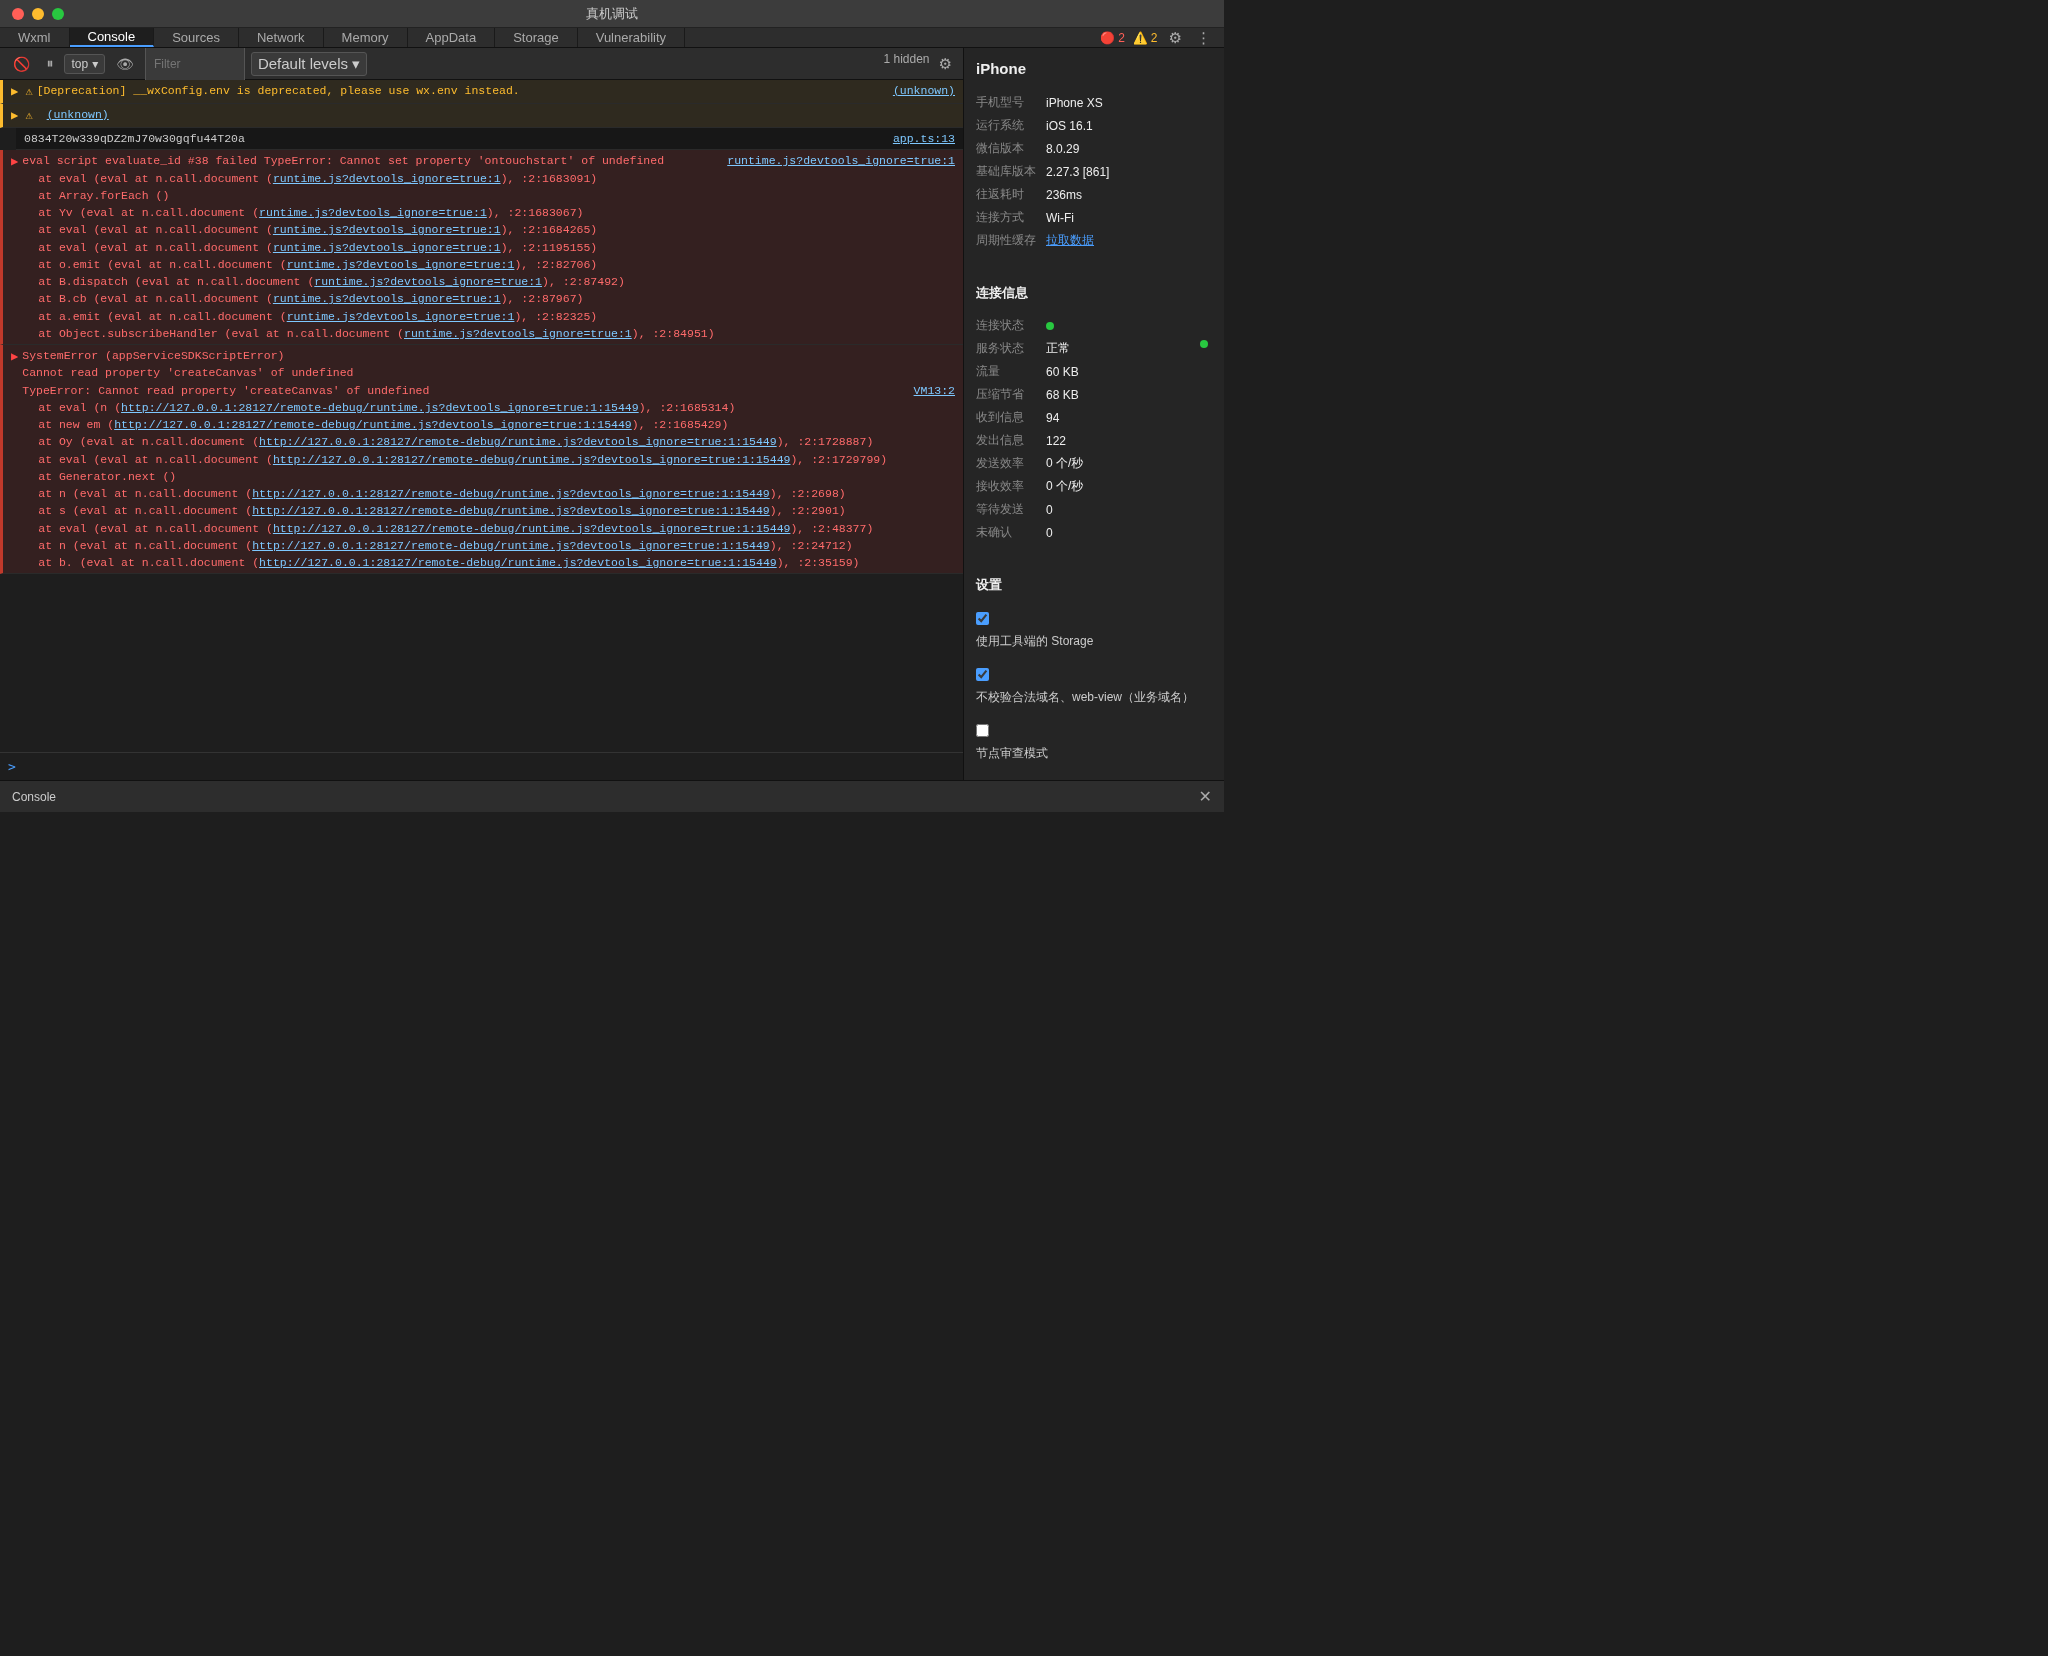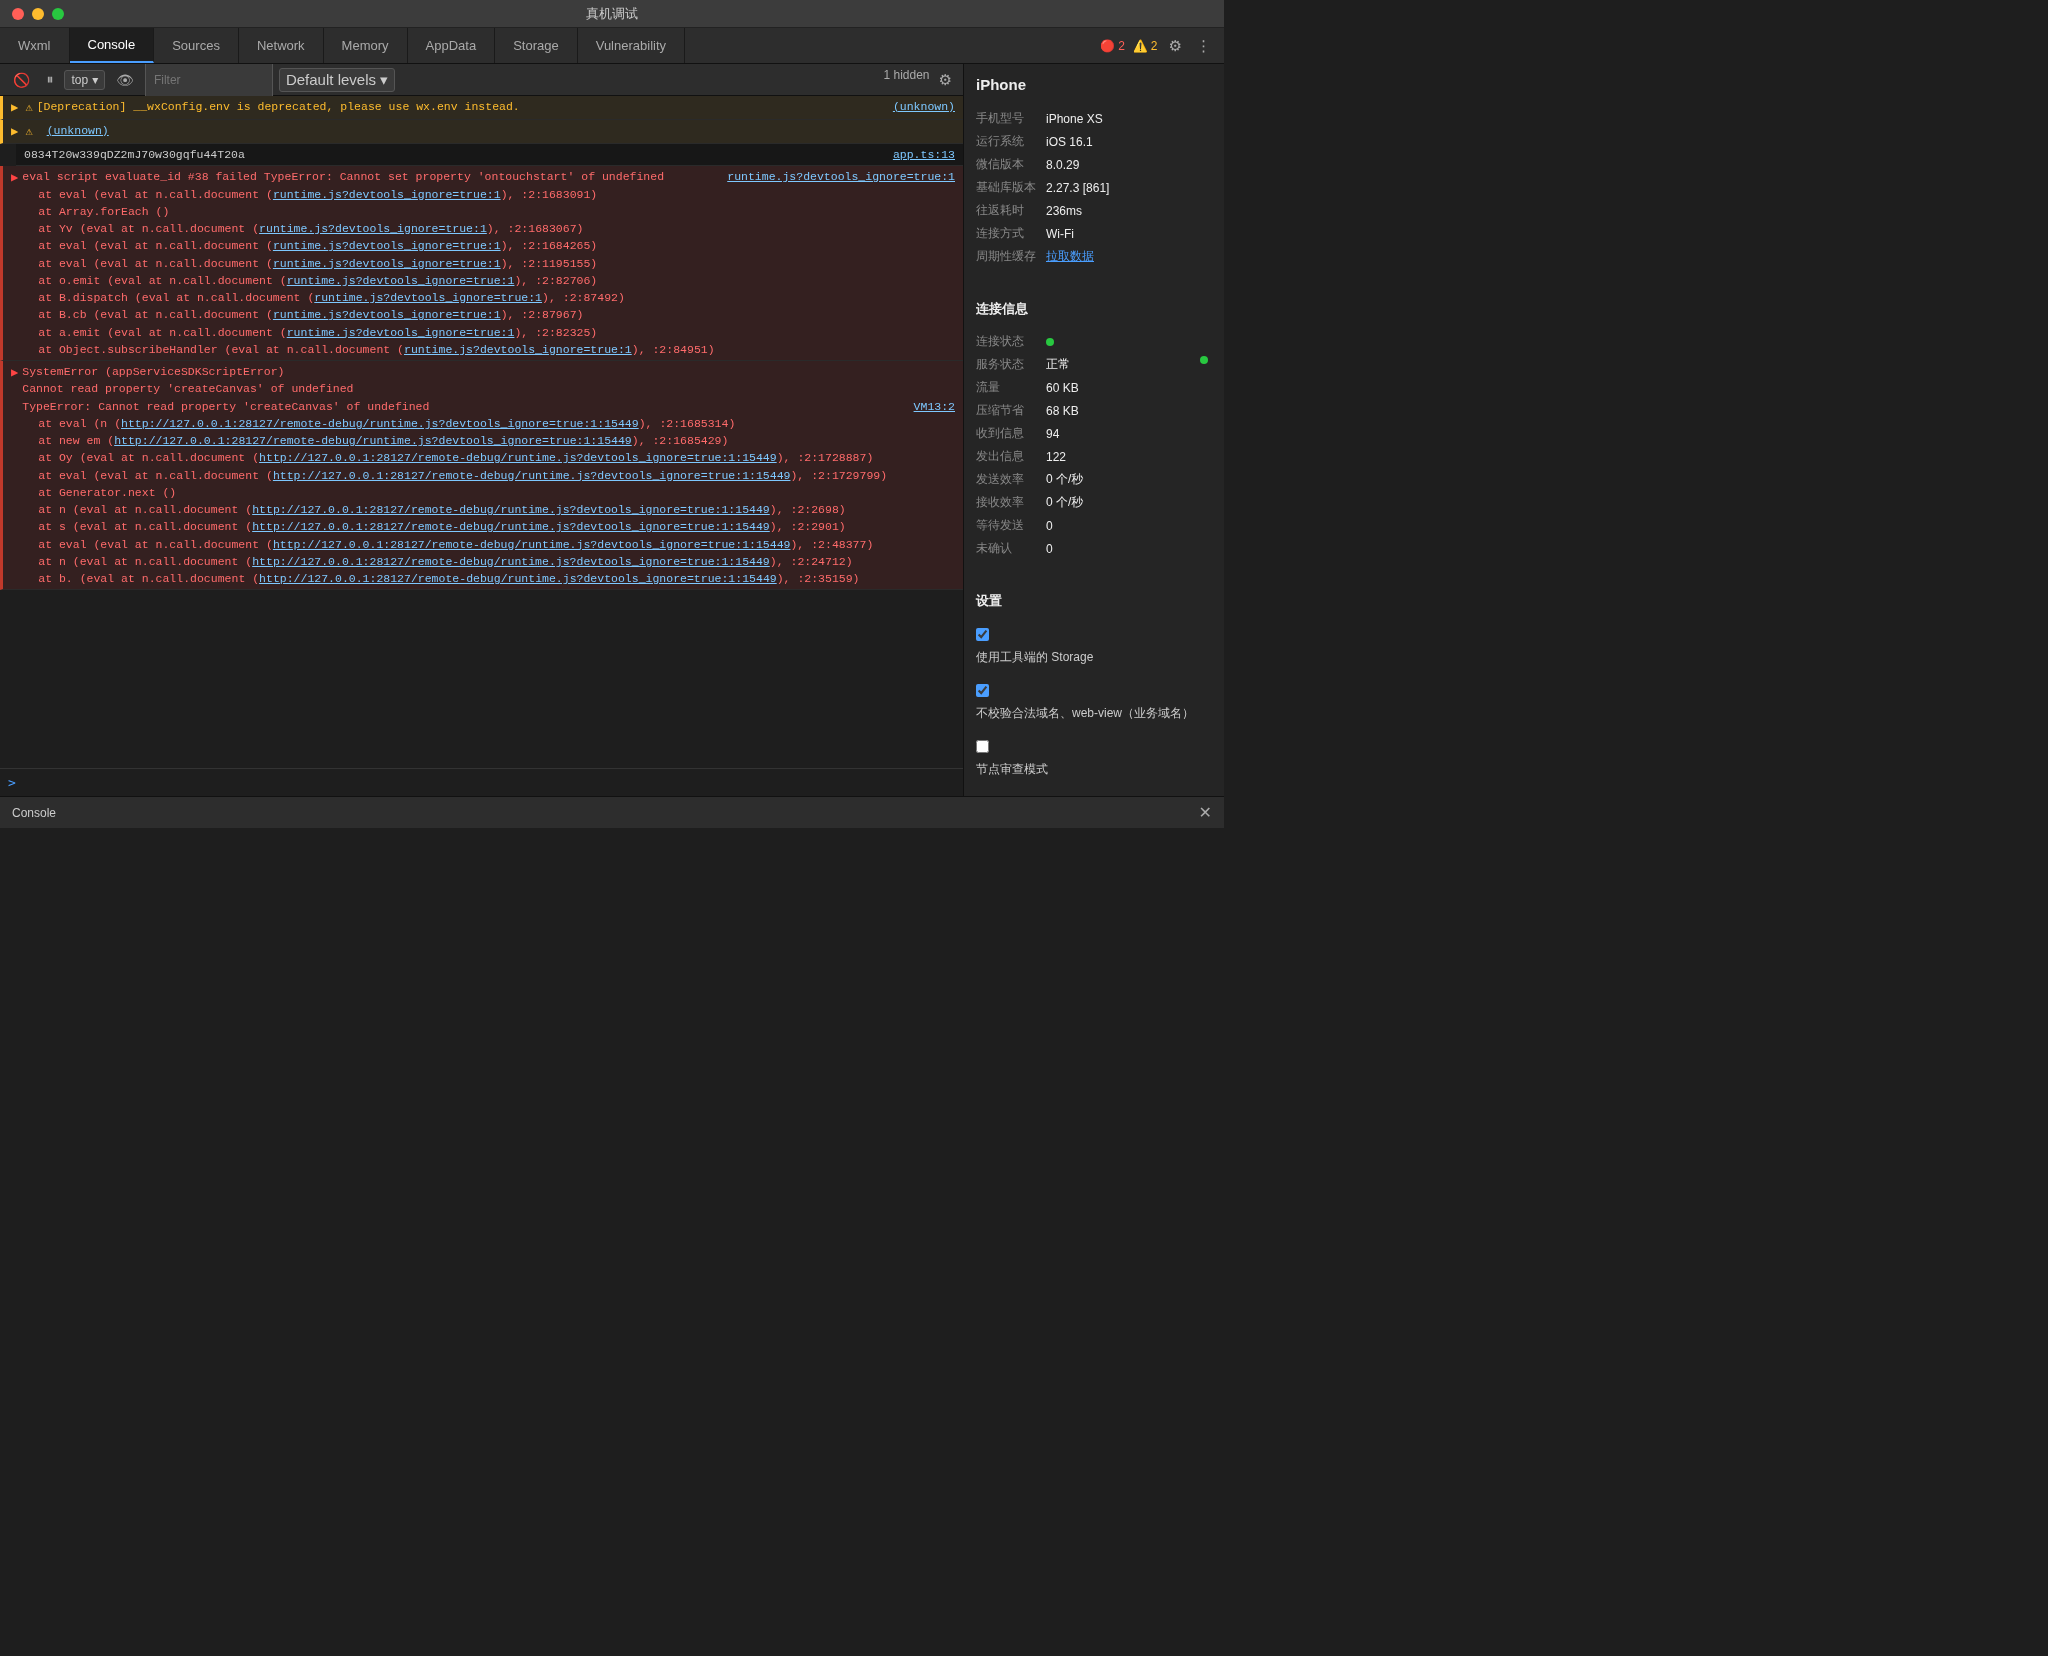--- a/index.html
+++ b/index.html
@@ -34,21 +34,21 @@
       align-items: center;
     }
     .tl { width: 12px; height: 12px; border-radius: 50%; }
     .tl-close { background: #ff5f57; }
     .tl-min { background: #febc2e; }
     .tl-max { background: #28c840; }
 
     
     .tabbar {
       background: #2d2d2d;
-      height: 36px;
+      height: 20px;
       display: flex;
       align-items: stretch;
       border-bottom: 1px solid #111;
     }
     .tab {
       padding: 0 18px;
       display: flex;
       align-items: center;
       cursor: pointer;
       color: #aaa;
@@ -136,21 +136,21 @@
       gap: 4px;
       cursor: pointer;
     }
     .filter-input {
       background: #3a3a3a;
       border: 1px solid #555;
       color: #ccc;
       padding: 12px 8px;
       border-radius: 4px;
       font-size: 12px;
-      width: 128px;
+      width: 100px;
       outline: none;
     }
     .level-select {
       background: #3a3a3a;
       border: 1px solid #555;
       color: #ccc;
       padding: 2px 6px;
       border-radius: 3px;
       font-size: 15px;
       cursor: pointer;

